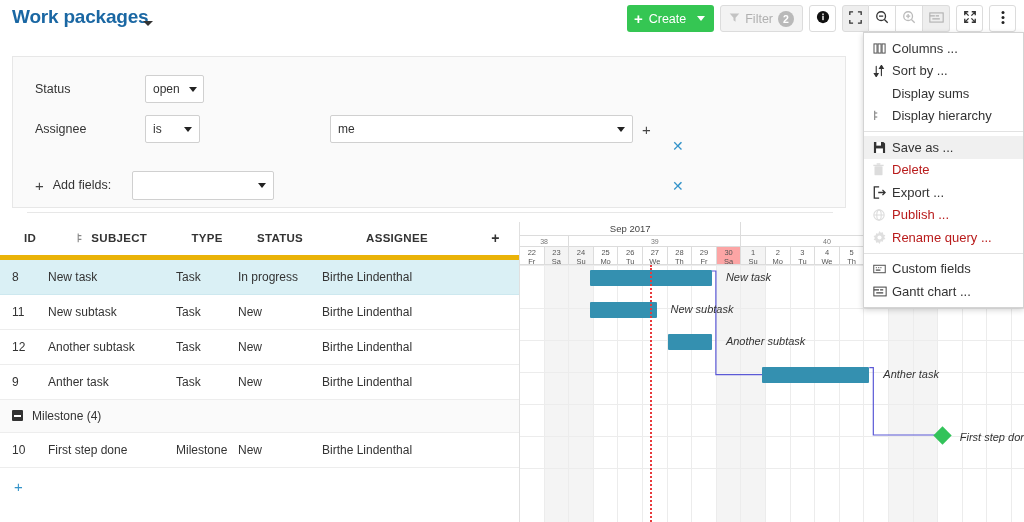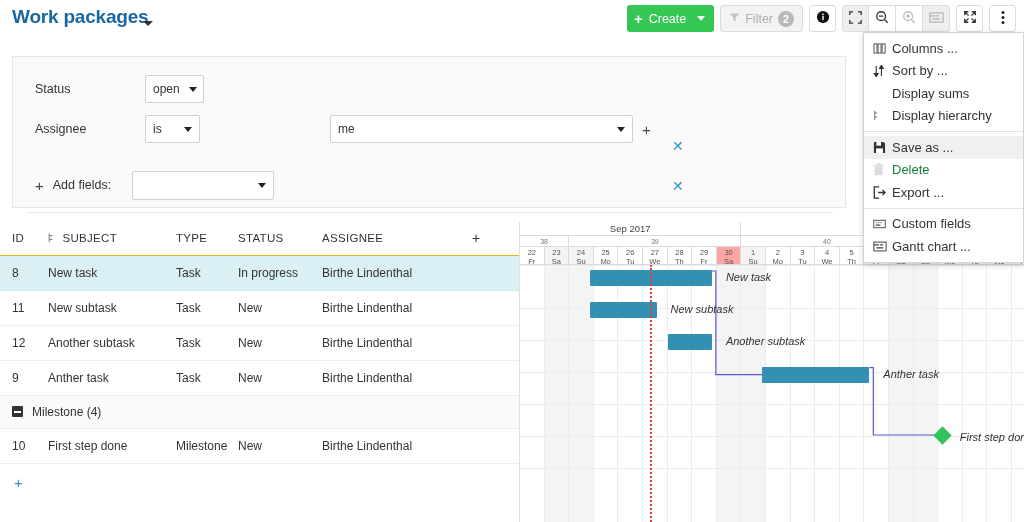--- a/index.html
+++ b/index.html
@@ -74,22 +74,22 @@
   .fdivider{position:absolute;left:14px;top:155px;width:806px;height:1px;background:#e7e7e7;}
 
   
   .split{position:absolute;left:0;top:222px;width:1024px;height:300px;}
   .tablepane{position:absolute;left:0;top:0;width:519px;height:300px;background:#fff;}
   .ganttpane{position:absolute;left:519px;top:0;width:505px;height:300px;background:#fff;
              border-left:1px solid #e0e0e0;overflow:hidden;}
 
   table.wp{border-collapse:collapse;width:519px;table-layout:fixed;}
   table.wp th{
-    font-size:11.5px;font-weight:normal;color:#333;text-align:left;
-    padding:8px 0 9px 0;border-bottom:1px solid #eab308;letter-spacing:.3px;
+    font-size:11.5px;font-weight:bold;color:#333;text-align:center;
+    padding:8px 0 9px 0;border-bottom:5px solid #eab308;letter-spacing:.3px;
   }
   table.wp td{
     font-size:12px;color:#333;padding:10px 0;border-bottom:1px solid #ededed;
     white-space:nowrap;overflow:hidden;
   }
   .c-id{width:48px;padding-left:12px !important;}
   .c-sub{width:128px;}
   .c-type{width:62px;}
   .c-stat{width:84px;}
   .c-asg{width:150px;}
@@ -128,21 +128,21 @@
     position:absolute;left:863px;top:32px;width:161px;
     background:#fff;border:1px solid #d4d4d4;box-shadow:0 2px 6px rgba(0,0,0,.18);
     padding:4px 0;z-index:50;
   }
   .mitem{
     display:flex;align-items:center;height:22.5px;padding:0 10px 0 9px;
     font-size:13px;color:#333;cursor:pointer;
   }
   .mitem .mico{width:19px;display:flex;align-items:center;justify-content:flex-start;flex:none;}
   .mitem.hl{background:#f0f0f0;}
-  .mitem.dis{color:#15803d;cursor:default;}
+  .mitem.dis{color:#b91c1c;cursor:default;}
   .mitem.dis .mico svg{opacity:.4;}
   .msep{height:1px;background:#e2e2e2;margin:4px 0;}
 </style>
 </head>
 <body>
 
 <div id="app">
 
   <div class="topbar">
     <div class="page-title">Work packages</div>
@@ -545,20 +545,39 @@
       </div>
       <div class="mitem">
         <span class="mico">
           <svg width="13" height="13" viewBox="0 0 14 14" stroke="#333" stroke-width="1.4" fill="none">
             <path d="M6.6 1H1.4v12h5.2"></path>
             <path d="M5.6 7h7.2M10.2 4.2L13 7l-2.8 2.8"></path>
           </svg>
         </span>
         <span>Export ...</span>
       </div>
+      <div class="mitem dis">
+        <span class="mico">
+          <svg width="12" height="12" viewBox="0 0 13 13" stroke="#aaa" stroke-width="1.2" fill="none">
+            <circle cx="6.5" cy="6.5" r="5.6"></circle>
+            <ellipse cx="6.5" cy="6.5" rx="2.4" ry="5.6"></ellipse>
+            <path d="M1.2 6.5h10.6"></path>
+          </svg>
+        </span>
+        <span>Publish ...</span>
+      </div>
+      <div class="mitem dis">
+        <span class="mico">
+          <svg width="13" height="13" viewBox="0 0 14 14" fill="#b0b0b0">
+            <path d="M7 0l1.4 1.9 2.3-.6.3 2.4 2.3.8-1.3 2 1.3 2-2.3.8-.3 2.4-2.3-.6L7 14l-1.4-1.9-2.3.6-.3-2.4L.7 9.5 2 7.5.7 5.5l2.3-.8.3-2.4 2.3.6z"></path>
+            <circle cx="7" cy="7" r="2.2" fill="#fff"></circle>
+          </svg>
+        </span>
+        <span>Rename query ...</span>
+      </div>
       <div class="msep"></div>
       <div class="mitem">
         <span class="mico">
           <svg width="13" height="10" viewBox="0 0 14 10" stroke="#555" stroke-width="1.1" fill="none">
             <rect x="0.8" y="1" width="12.4" height="8"></rect>
             <path d="M3 6.2h5" stroke-width="1.4"></path>
             <path d="M3 3.6h1.4M5.4 3.6h1.4M7.8 3.6h1.4" stroke-width="1"></path>
           </svg>
         </span>
         <span>Custom fields</span>

